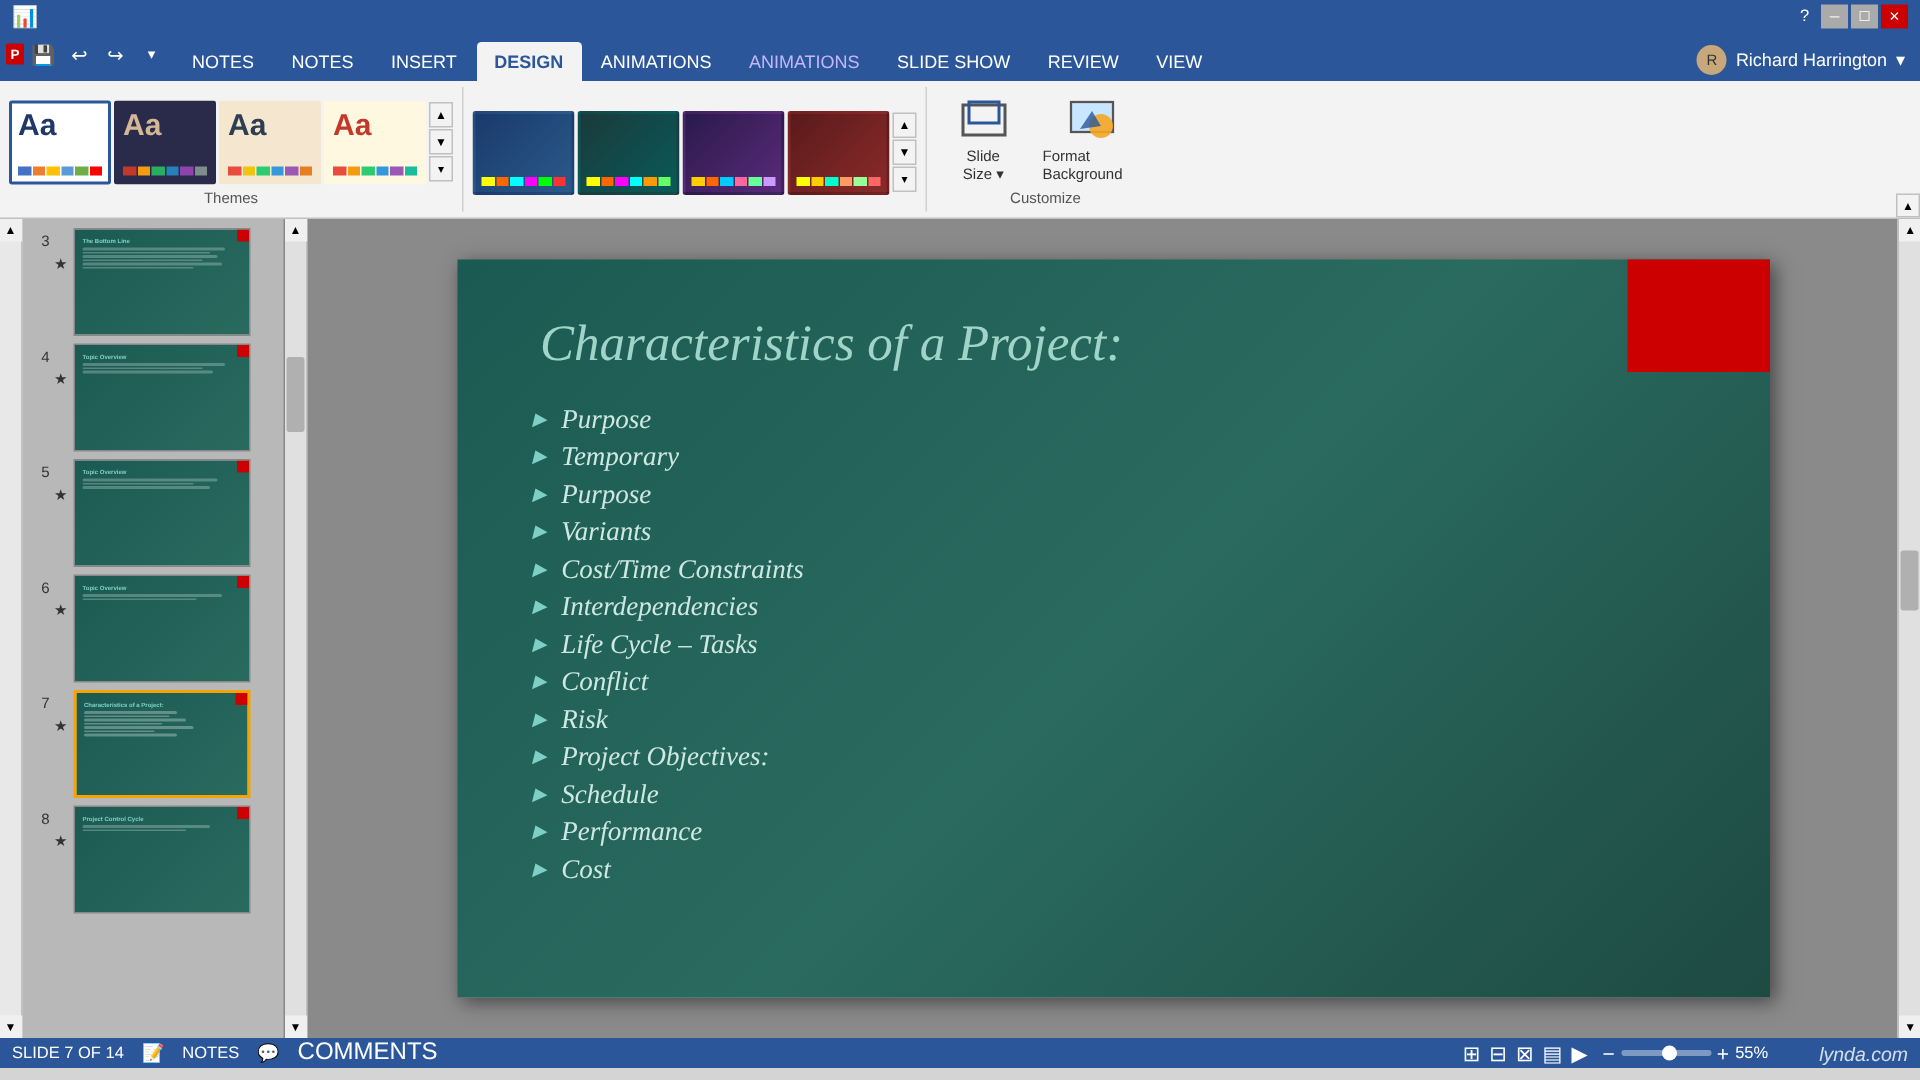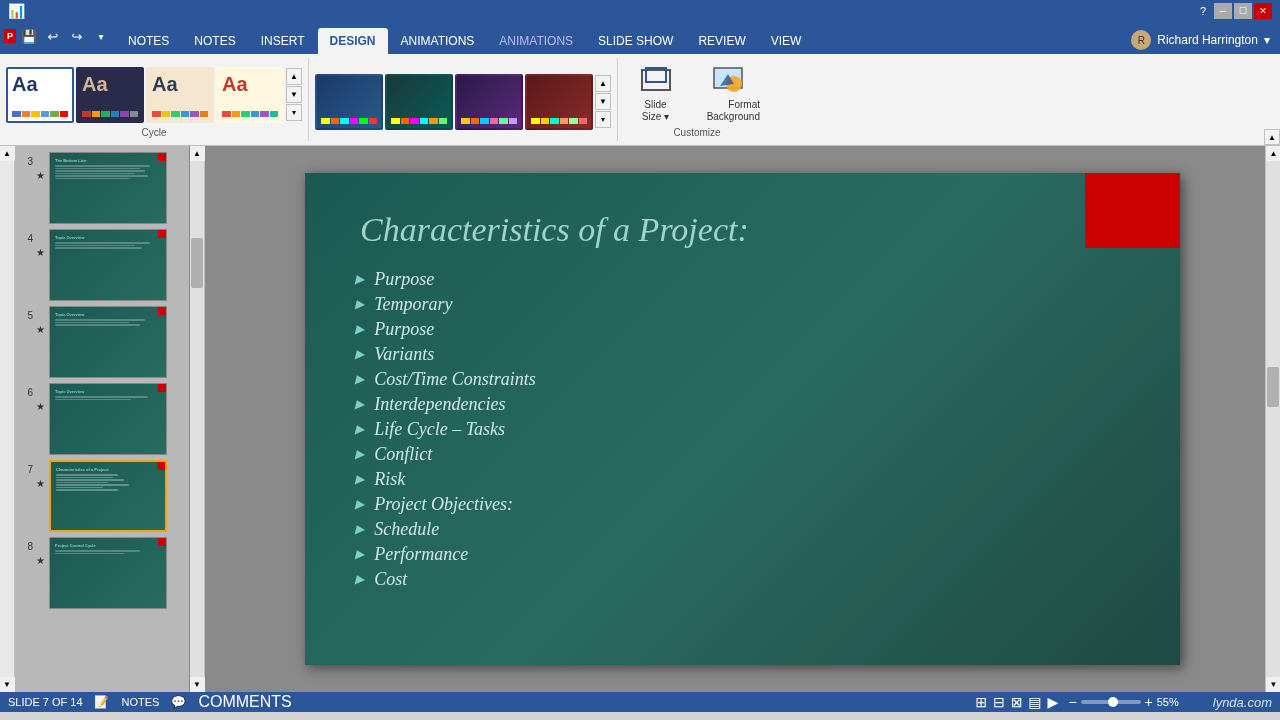--- a/index.html
+++ b/index.html
@@ -199,21 +199,21 @@
           <div style="flex:1;background:#1abc9c;"></div>
         </div>
       </div>
 
       <div style="display:flex;flex-direction:column;gap:1px;">
         <button style="width:16px;height:17px;background:#f3f3f3;border:1px solid #c0c0c0;display:flex;align-items:center;justify-content:center;cursor:pointer;font-size:8px;">▲</button>
         <button style="width:16px;height:17px;background:#f3f3f3;border:1px solid #c0c0c0;display:flex;align-items:center;justify-content:center;cursor:pointer;font-size:8px;">▼</button>
         <button style="width:16px;height:17px;background:#f3f3f3;border:1px solid #c0c0c0;display:flex;align-items:center;justify-content:center;cursor:pointer;font-size:8px;">▾</button>
       </div>
     </div>
-    <div style="font-size:10px;color:#555;text-align:center;padding-bottom:3px;">Cycle</div>
+    <div style="font-size:10px;color:#555;text-align:center;padding-bottom:3px;">Themes</div>
   </div>
 
   <div style="display:flex;flex-direction:column;padding:4px 6px 0 6px;border-right:1px solid #d0d0d0;">
     <div style="display:flex;align-items:center;gap:2px;flex:1;">
 
       <div style="width:68px;height:56px;cursor:pointer;border:2px solid transparent;border-radius:2px;overflow:hidden;background:linear-gradient(135deg,#1a3a6a,#2a5a8a);display:flex;flex-direction:column;padding:4px;">
         <div style="display:flex;gap:1px;height:6px;margin-top:auto;">
           <div style="flex:1;background:#ffff00;"></div>
             <div style="flex:1;background:#ff6600;"></div>
           <div style="flex:1;background:#00ffff;"></div>
@@ -278,21 +278,21 @@
       </div>
 
       <div style="display:flex;flex-direction:column;align-items:center;cursor:pointer;padding:4px 6px;border-radius:3px;min-width:60px;">
         <div style="font-size:28px;line-height:1;">
           <svg width="32" height="28" viewBox="0 0 32 28">
             <rect x="2" y="2" width="28" height="20" fill="#c8e6ff" stroke="#555" stroke-width="1.5"></rect>
             <circle cx="22" cy="18" r="8" fill="#f5a623" opacity="0.9"></circle>
             <path d="M8 20 L16 8 L22 18" fill="#2b579a" opacity="0.8"></path>
           </svg>
         </div>
-        <span style="font-size:10px;color:#333;text-align:right;line-height:1.2;max-width:65px;word-wrap:break-word;">Format Background</span>
+        <span style="font-size:10px;color:#333;text-align:left;line-height:1.2;max-width:65px;word-wrap:break-word;">Format Background</span>
       </div>
     </div>
     <div style="font-size:10px;color:#555;text-align:center;padding-bottom:3px;">Customize</div>
   </div>
 
   <button style="position:absolute;right:0;bottom:0;width:16px;height:16px;background:#f3f3f3;border:1px solid #c0c0c0;cursor:pointer;font-size:8px;display:flex;align-items:center;justify-content:center;">▲</button>
 </div>
 
 <div id="main-layout" style="display:flex;height:calc(720px - 22px - 28px - 88px - 26px - 10px);">
 

